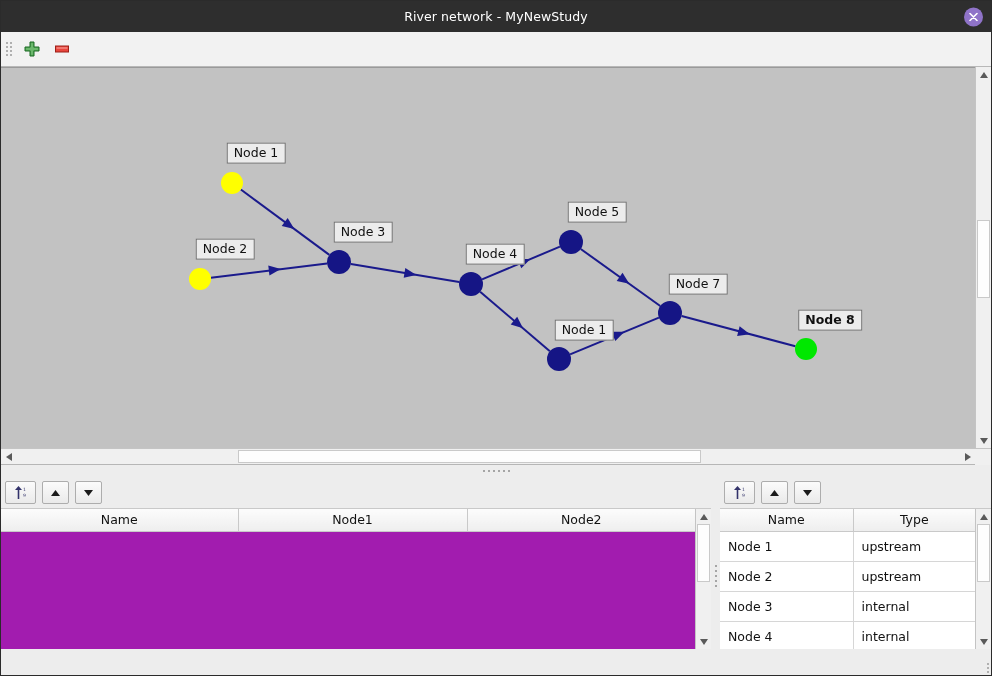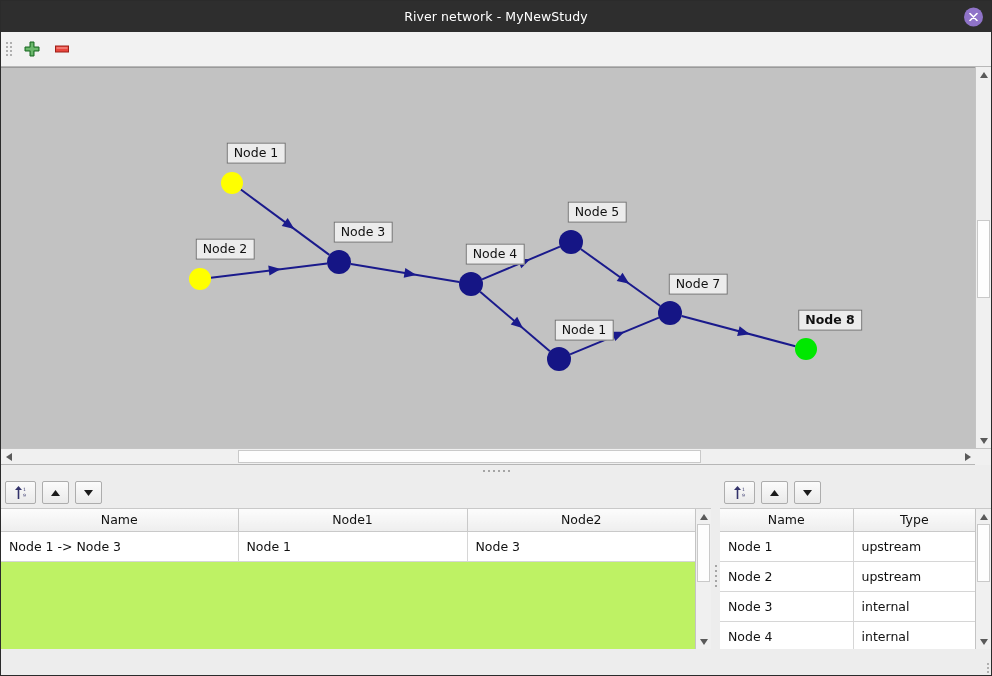--- a/index.html
+++ b/index.html
@@ -135,21 +135,21 @@
   }
   .sq-btn {
     width: 27px; height: 23px;
     background: linear-gradient(#fbfbfb, #eaeaea);
     border: 1px solid #adadad; border-radius: 2px;
     display: flex; align-items: center; justify-content: center;
     cursor: pointer;
   }
   .sq-btn.wide { width: 31px; }
   .table-area { flex: 1 1 auto; display: flex; min-height: 0; border-top:1px solid #c9c9c9; }
-  .table-scrollwrap { flex: 1 1 auto; overflow: hidden; background: #bef264; min-width:0; }
+  .table-scrollwrap { flex: 1 1 auto; overflow: hidden; background: #a21caf; min-width:0; }
   table.grid {
     width: 100%; border-collapse: collapse; table-layout: fixed;
     font-size: 12.5px; color: #111; background: #fff;
   }
   table.grid th {
     background: linear-gradient(#fcfcfc, #eeeeee);
     border-right: 1px solid #c9c9c9;
     border-bottom: 1px solid #c9c9c9;
     font-weight: 400; height: 22px; padding: 0 4px; text-align: center;
   }
@@ -324,25 +324,20 @@
         <div class="table-scrollwrap">
           <table class="grid">
             <thead>
                 <tr id="reaches-head">
                   <th style="width: 237px;">Name</th>
                   <th style="width: 229px;">Node1</th>
                   <th style="width: auto;">Node2</th>
                 </tr>
               </thead>
             <tbody id="reaches-body">
-                <tr>
-                  <td>Node 1 -&gt; Node 3</td>
-                  <td>Node 1</td>
-                  <td>Node 3</td>
-                </tr>
               </tbody>
           </table>
         </div>
         <div class="vscroll">
           <div class="sb-arrow">
             <svg width="8" height="6" viewBox="0 0 8 6">
                 <path d="M4 0 L8 6 L0 6 Z" fill="#5a5a5a"></path>
               </svg>
           </div>
           <div class="sb-track">

